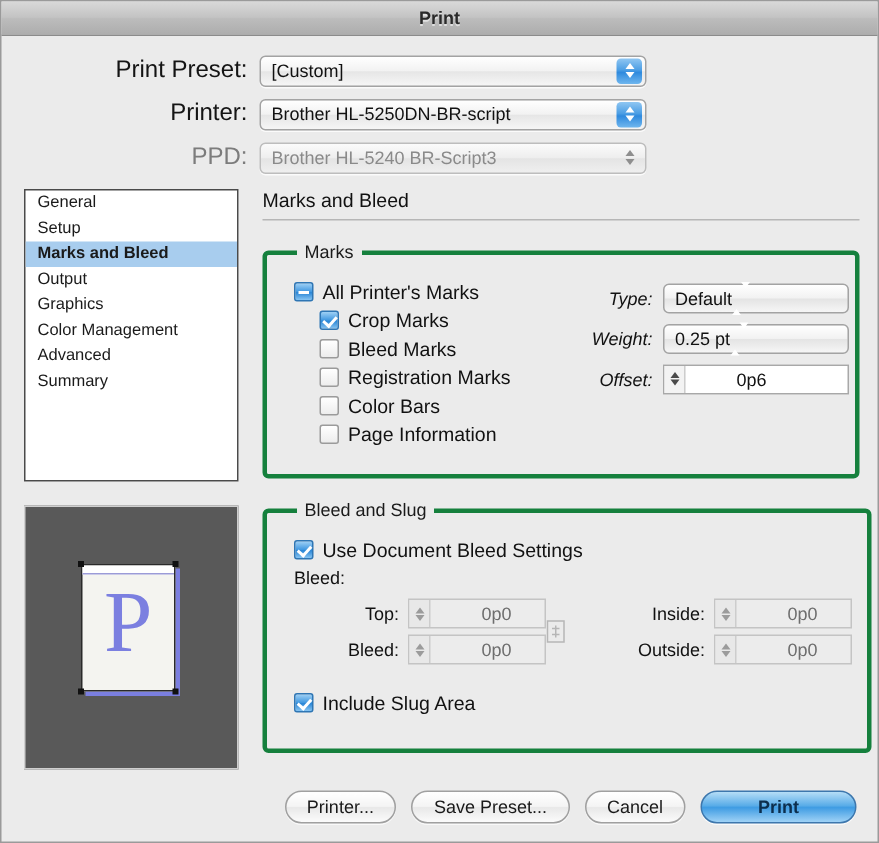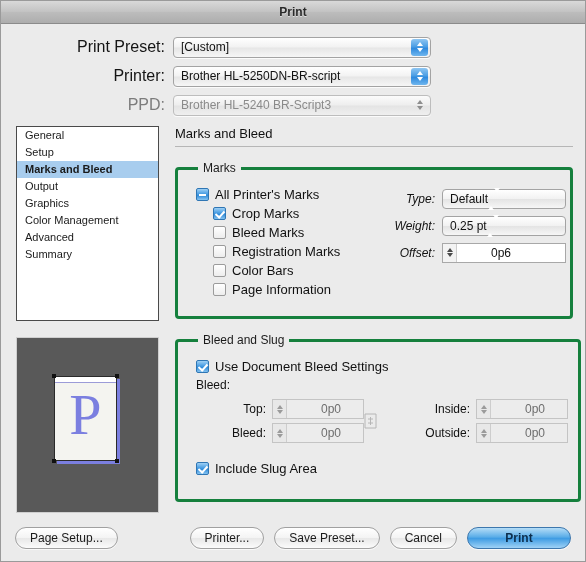--- a/index.html
+++ b/index.html
@@ -395,20 +395,19 @@
 
       <div class="cbrow" style="margin-top:14px">
         <span class="cb on"></span>
         <span class="cblabel">Include Slug Area</span>
       </div>
     </fieldset>
 
   </div>
 
   <div id="buttons">
-    <div class="btn" id="btnPageSetup">Page Setup...</div>
     <div class="btn" style="margin-left:120px">Printer...</div>
     <div class="btn">Save Preset...</div>
     <div class="btn">Cancel</div>
     <div class="btn default">Print</div>
   </div>
 
 </div>
 
 </body></html>

